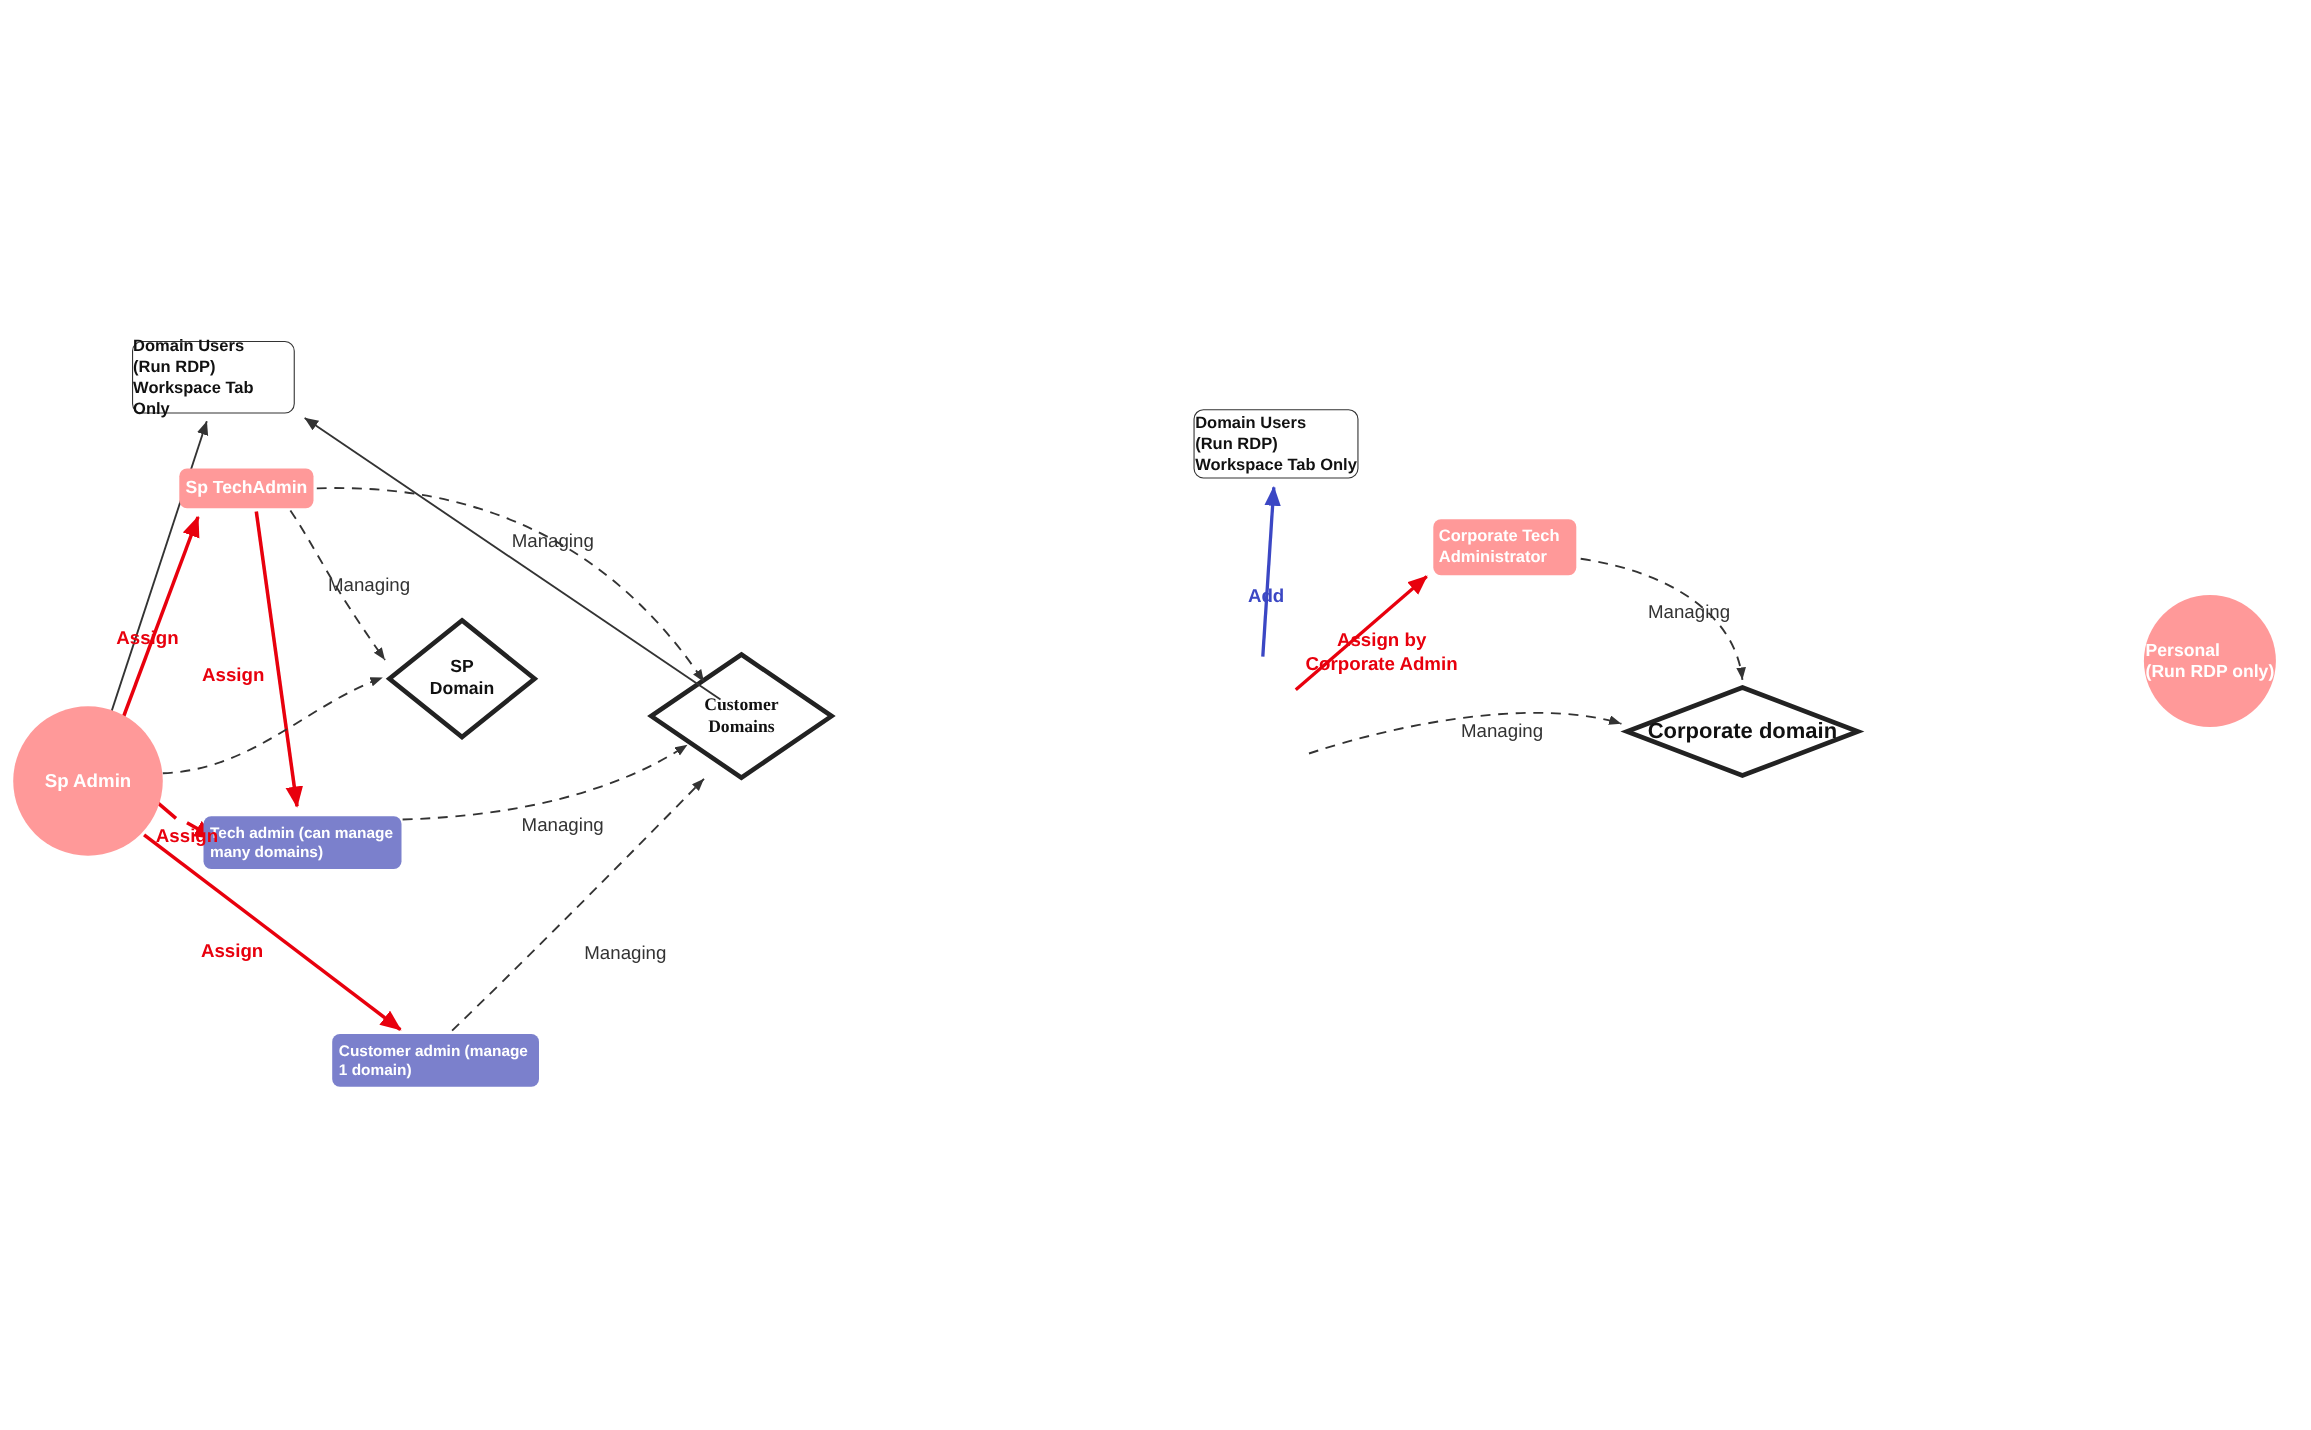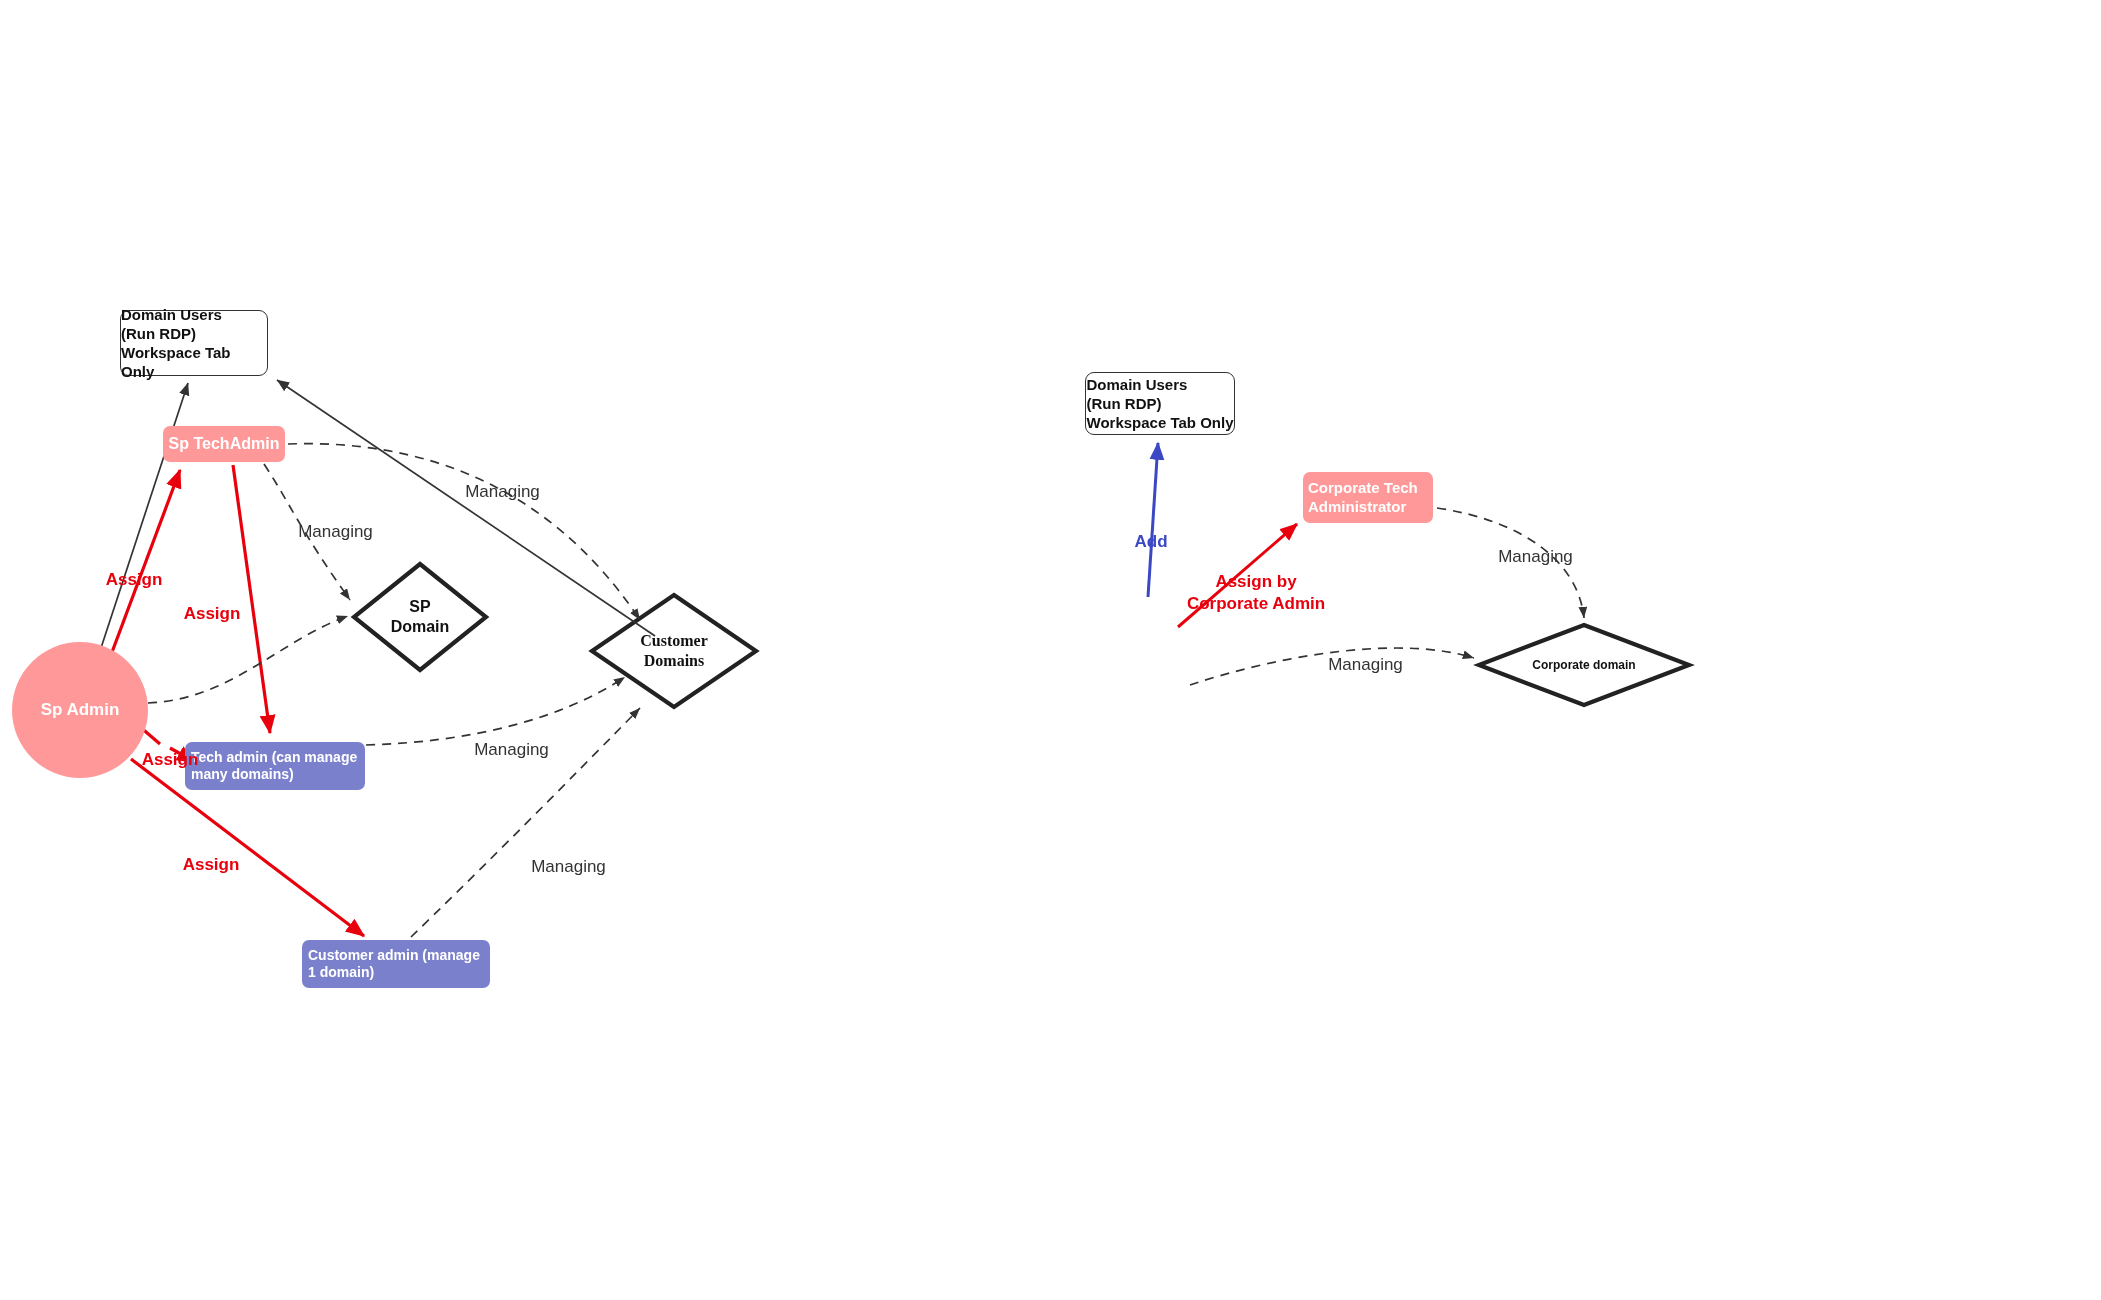--- a/index.html
+++ b/index.html
@@ -233,24 +233,28 @@
     <span class="node-label">Domain Users
 (Run RDP)
 Workspace Tab Only</span>
   </div>
 
   <div class="node node-pink" style="left:1303px; top:472px; width:130px; height:51px; font-size:15px; padding:0 5px;">
     <span class="node-label">Corporate Tech Administrator</span>
   </div>
 
 
-  <div class="node-diamond-label" style="left:1494px; top:648px; width:180px; height:34px; font-size:12px;">
+  <div class="node-diamond-label" style="left:1494px; top:648px; width:180px; height:34px; font-size:20px;">
     <span style="white-space:pre-line;">Corporate domain</span>
   </div>
 
+  <div class="node node-circle" style="left:1949px; top:541px; width:120px; height:120px; font-size:16px;">
+    <span class="node-label">Personal
+(Run RDP only)</span>
+  </div>
 
   <div class="edge-label lbl-add" style="left:1126px; top:510px; width:50px;">
     <span>Add</span>
   </div>
 
   <div class="edge-label lbl-assign" style="left:1160px; top:550px; width:160px;">
     <span>Assign by Corporate Admin</span>
   </div>
 
   <div class="edge-label lbl-managing" style="left:1488px; top:525px; width:95px;">

